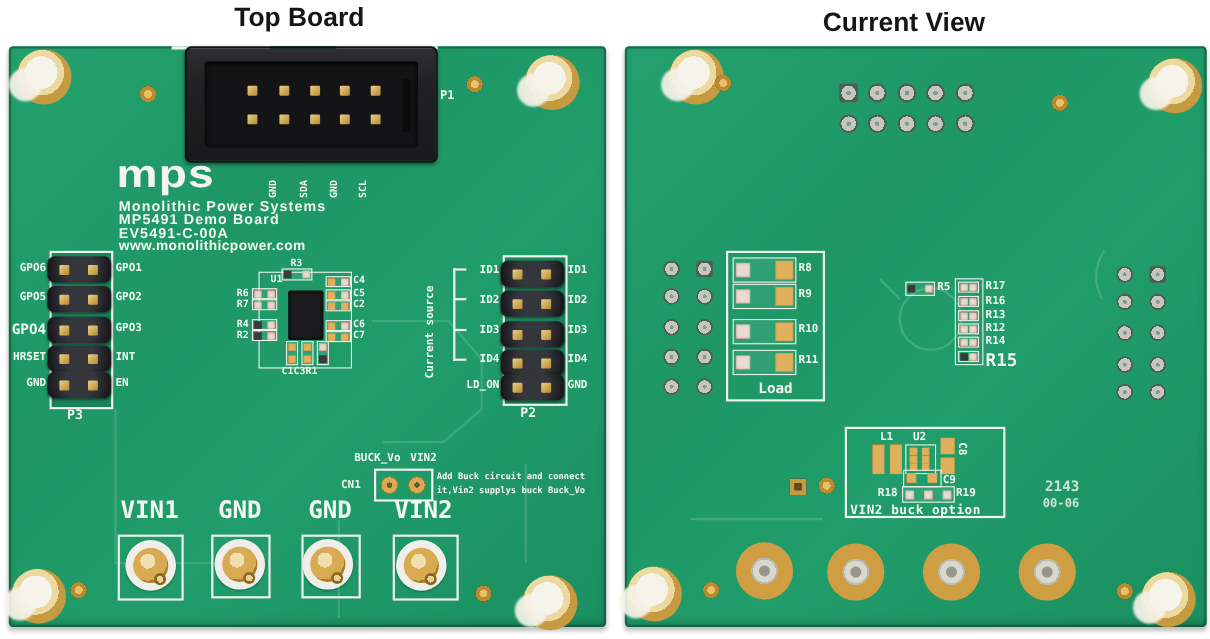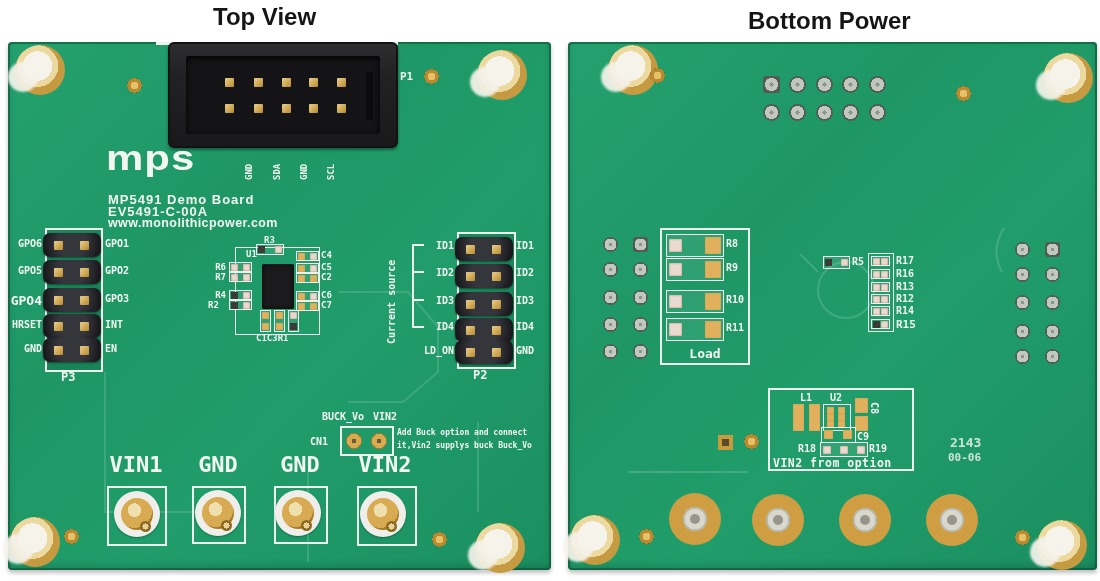--- a/index.html
+++ b/index.html
@@ -48,22 +48,22 @@
   .bigpad:after{content:"";position:absolute;left:21px;top:21px;width:10px;height:10px;border-radius:50%;background:#97968c;}
   .cnpad{position:absolute;width:16px;height:16px;border-radius:50%;
        background:radial-gradient(circle,#6b5a3a 0 22%,#d8ab52 22% 62%,#a87c26 62% 100%);}
   .chip{position:absolute;background:#1b1b1d;border-radius:2px;
        box-shadow:inset 0 0 4px #000, inset 0 1px 1px rgba(255,255,255,.12);}
   svg.tr{position:absolute;left:0;top:0;pointer-events:none;}
 </style>
 </head>
 <body>
 
-<div class="title" style="left:213px;top:3px;">Top View</div>
-<div class="title" style="left:748px;top:7px;">Bottom Power</div>
+<div class="title" style="left:213px;top:3px;">Top Board</div>
+<div class="title" style="left:748px;top:7px;">Current View</div>
 
 <div class="board" style="left:8px;top:42px;width:543px;height:528px;">
 
   <svg class="tr" width="543" height="528" viewBox="0 0 543 528">
     <g fill="none" stroke="rgba(215,245,230,0.16)" stroke-width="2">
       <path d="M330,250 L400,250 L430,285 L430,330 L395,360 L340,360"></path>
       <path d="M97,330 L97,470 L230,470"></path>
       <path d="M300,430 L300,520"></path>
       <path d="M470,380 L470,470"></path>
     </g>
@@ -87,27 +87,28 @@
     <span class="hpin" style="left:84px;top:34px;"></span>
     <span class="hpin" style="left:112px;top:34px;"></span>
     <span class="hpin" style="left:139px;top:34px;"></span>
     <span class="hpin" style="left:167px;top:34px;"></span>
     <span class="hpin" style="left:55px;top:60px;"></span>
     <span class="hpin" style="left:84px;top:60px;"></span>
     <span class="hpin" style="left:112px;top:60px;"></span>
     <span class="hpin" style="left:139px;top:60px;"></span>
     <span class="hpin" style="left:167px;top:60px;"></span>
   </div>
-  <span class="silk" style="left:392px;top:28px;font-size:11px;">P1</span>
+  <span class="silk" style="left:392px;top:38px;font-size:11px;">P1</span>
   <span class="silk v-up" style="left:236px;top:102px;height:36px;font-size:9px;">GND</span>
   <span class="silk v-up" style="left:264px;top:102px;height:36px;font-size:9px;">SDA</span>
   <span class="silk v-up" style="left:291px;top:102px;height:36px;font-size:9px;">GND</span>
   <span class="silk v-up" style="left:318px;top:102px;height:36px;font-size:9px;">SCL</span>
 
   <span class="silk" style="left:98px;top:96px;font-size:42px;font-family:'Liberation Sans',sans-serif;font-weight:900;letter-spacing:1px;transform:scaleY(.85);transform-origin:left top;">mps</span>
+  <span class="silk" style="left:100px;top:138px;font-size:13px;font-family:'Liberation Sans',sans-serif;letter-spacing:1px;">Monolithic Power Systems</span>
   <span class="silk" style="left:100px;top:150px;font-size:13px;font-family:'Liberation Sans',sans-serif;letter-spacing:1px;">MP5491 Demo Board</span>
   <span class="silk" style="left:100px;top:162px;font-size:13px;font-family:'Liberation Sans',sans-serif;letter-spacing:1px;">EV5491-C-00A</span>
   <span class="silk" style="left:100px;top:174px;font-size:12.5px;font-family:'Liberation Sans',sans-serif;letter-spacing:.4px;">www.monolithicpower.com</span>
 
   <span class="silk" style="left:0;top:196px;width:34px;text-align:right;font-size:10px;">GPO6</span>
   <span class="silk" style="left:0;top:223px;width:34px;text-align:right;font-size:10px;">GPO5</span>
   <span class="silk" style="left:0;top:251px;width:34px;text-align:right;font-size:13px;">GPO4</span>
   <span class="silk" style="left:0;top:277px;width:34px;text-align:right;font-size:10px;">HRSET</span>
   <span class="silk" style="left:0;top:301px;width:34px;text-align:right;font-size:10px;">GND</span>
   <div class="hdr" style="left:37px;top:186px;width:54px;height:140px;">
@@ -143,21 +144,21 @@
   <span class="silk" style="left:256px;top:193px;font-size:9px;">R3</span>
   <div class="fp" style="left:248px;top:202px;width:28px;height:11px;">
     <span class="pd dark"></span>
       <span class="pd"></span>
   </div>
   <span class="silk" style="left:238px;top:207px;font-size:9px;">U1</span>
   <div class="chip" style="left:254px;top:222px;width:32px;height:45px;"></div>
   <span class="silk" style="left:200px;top:220px;width:18px;text-align:right;font-size:9px;">R6</span>
   <span class="silk" style="left:200px;top:230px;width:18px;text-align:right;font-size:9px;">R7</span>
   <span class="silk" style="left:200px;top:248px;width:18px;text-align:right;font-size:9px;">R4</span>
-  <span class="silk" style="left:200px;top:258px;width:18px;text-align:left;font-size:9px;">R2</span>
+  <span class="silk" style="left:200px;top:258px;width:18px;text-align:right;font-size:9px;">R2</span>
   <div class="fp" style="left:221px;top:220px;width:23px;height:10px;">
       <span class="pd"></span>
       <span class="pd"></span>
     </div>
   <div class="fp" style="left:221px;top:230px;width:23px;height:10px;">
       <span class="pd"></span>
       <span class="pd"></span>
     </div>
   <div class="fp" style="left:221px;top:248px;width:23px;height:10px;">
       <span class="pd dark"></span>
@@ -246,21 +247,21 @@
   <span class="silk" style="left:508px;top:279px;font-size:10px;">ID4</span>
   <span class="silk" style="left:508px;top:303px;font-size:10px;">GND</span>
   <span class="silk" style="left:465px;top:326px;font-size:12px;text-align:right;">P2</span>
 
   <span class="silk" style="left:314px;top:369px;font-size:10px;">BUCK_Vo</span>
   <span class="silk" style="left:365px;top:369px;font-size:10px;">VIN2</span>
   <span class="silk" style="left:302px;top:394px;font-size:10px;">CN1</span>
   <div class="wbox" style="left:332px;top:384px;width:54px;height:30px;"></div>
   <span class="cnpad" style="left:338px;top:391px;"></span>
   <span class="cnpad" style="left:363px;top:391px;"></span>
-  <span class="silk" style="left:389px;top:386px;font-size:8px;">Add Buck option and connect</span>
+  <span class="silk" style="left:389px;top:386px;font-size:8px;">Add Buck circuit and connect</span>
   <span class="silk" style="left:389px;top:399px;font-size:8px;">it,Vin2 supplys buck Buck_Vo</span>
 
   <span class="silk" style="left:98px;top:410px;width:60px;text-align:center;font-size:22px;">VIN1</span>
   <span class="silk" style="left:182px;top:410px;width:56px;text-align:center;font-size:22px;">GND</span>
   <span class="silk" style="left:264px;top:410px;width:56px;text-align:center;font-size:22px;">GND</span>
   <span class="silk" style="left:346px;top:410px;width:62px;text-align:center;font-size:22px;">VIN2</span>
   <div class="wbox" style="left:99px;top:444px;width:60px;height:60px;"></div>
   <div class="wbox" style="left:184px;top:444px;width:54px;height:58px;"></div>
   <div class="wbox" style="left:266px;top:444px;width:54px;height:58px;"></div>
   <div class="wbox" style="left:349px;top:444px;width:60px;height:60px;"></div>
@@ -377,21 +378,21 @@
     <div class="fp" style="left:2px;top:65px;width:19px;height:10px;">
         <span class="pd dark"></span>
         <span class="pd"></span>
       </div>
   </div>
   <span class="silk" style="left:328px;top:213px;font-size:10px;">R17</span>
   <span class="silk" style="left:328px;top:226px;font-size:10px;">R16</span>
   <span class="silk" style="left:328px;top:239px;font-size:10px;">R13</span>
   <span class="silk" style="left:328px;top:251px;font-size:10px;">R12</span>
   <span class="silk" style="left:328px;top:263px;font-size:10px;">R14</span>
-  <span class="silk" style="left:328px;top:276px;font-size:11px;">R15</span>
+  <span class="silk" style="left:328px;top:276px;font-size:16px;">R15</span>
 
   <div class="pth sm" style="left:447px;top:200px;"></div>
   <div class="pth sm sq" style="left:477px;top:200px;"></div>
   <div class="pth sm" style="left:447px;top:225px;"></div>
   <div class="pth sm" style="left:477px;top:225px;"></div>
   <div class="pth sm" style="left:447px;top:253px;"></div>
   <div class="pth sm" style="left:477px;top:253px;"></div>
   <div class="pth sm" style="left:447px;top:282px;"></div>
   <div class="pth sm" style="left:477px;top:282px;"></div>
   <div class="pth sm" style="left:447px;top:307px;"></div>
@@ -418,21 +419,21 @@
       <span class="pd tan" style="position:absolute;left:21px;top:2px;width:9px;height:9px;"></span>
     </div>
     <span class="silk" style="left:87px;top:41px;font-size:10px;">C9</span>
     <span class="silk" style="left:28px;top:53px;font-size:10px;">R18</span>
     <div class="fp" style="left:50px;top:52px;width:48px;height:15px;padding:2px;">
       <span class="pd" style="width:8px;height:8px;"></span>
         <span class="pd" style="width:8px;height:8px;"></span>
         <span class="pd" style="width:8px;height:8px;"></span>
     </div>
     <span class="silk" style="left:99px;top:53px;font-size:10px;">R19</span>
-    <span class="silk" style="left:3px;top:66px;font-size:11.5px;letter-spacing:.5px;">VIN2 from option</span>
+    <span class="silk" style="left:3px;top:66px;font-size:11.5px;letter-spacing:.5px;">VIN2 buck option</span>
   </div>
   <span class="pd tan sq" style="position:absolute;left:150px;top:393px;width:15px;height:15px;box-shadow:inset 0 0 0 4px #c89a3e;background:#5a4a28;"></span>
   <div class="via" style="left:176px;top:392px;"></div>
 
   <span class="silk" style="left:382px;top:393px;font-size:13px;color:rgba(224,236,224,.9);">2143</span>
   <span class="silk" style="left:380px;top:409px;font-size:11px;color:rgba(224,236,224,.9);">00-06</span>
 
   <div class="bigpad" style="left:101px;top:451px;"></div>
   <div class="bigpad" style="left:184px;top:452px;"></div>
   <div class="bigpad" style="left:271px;top:452px;"></div>

